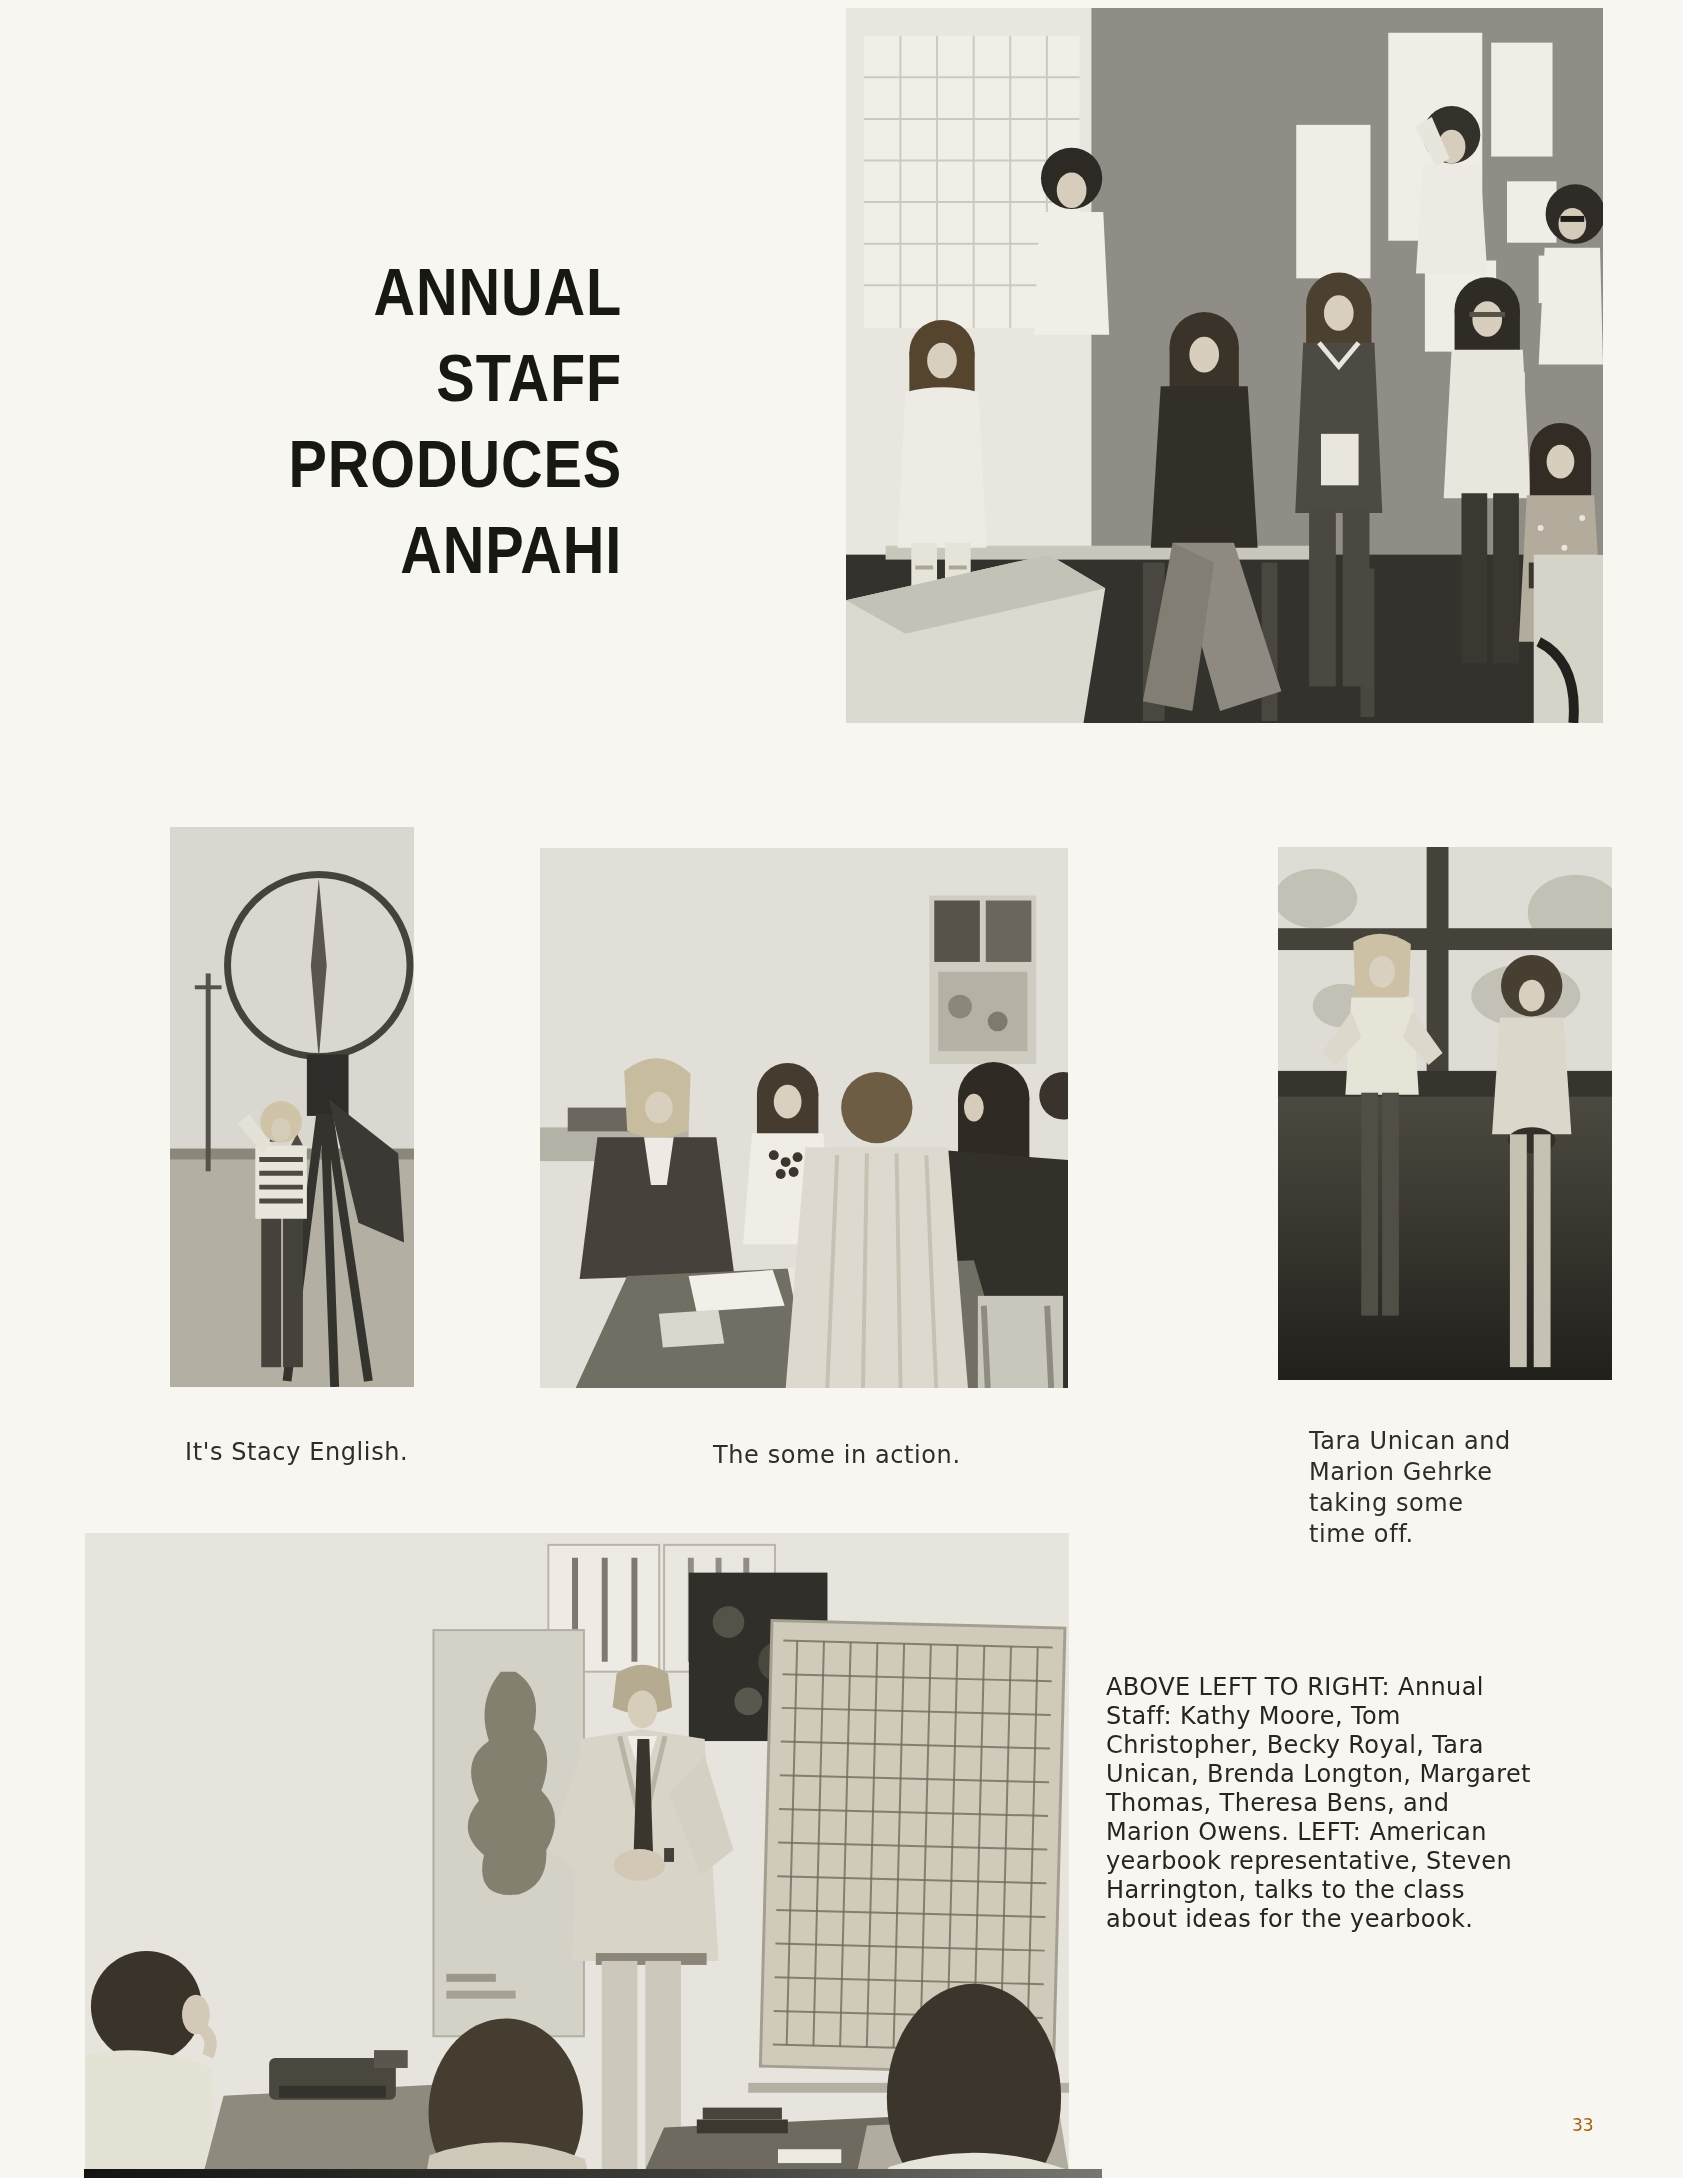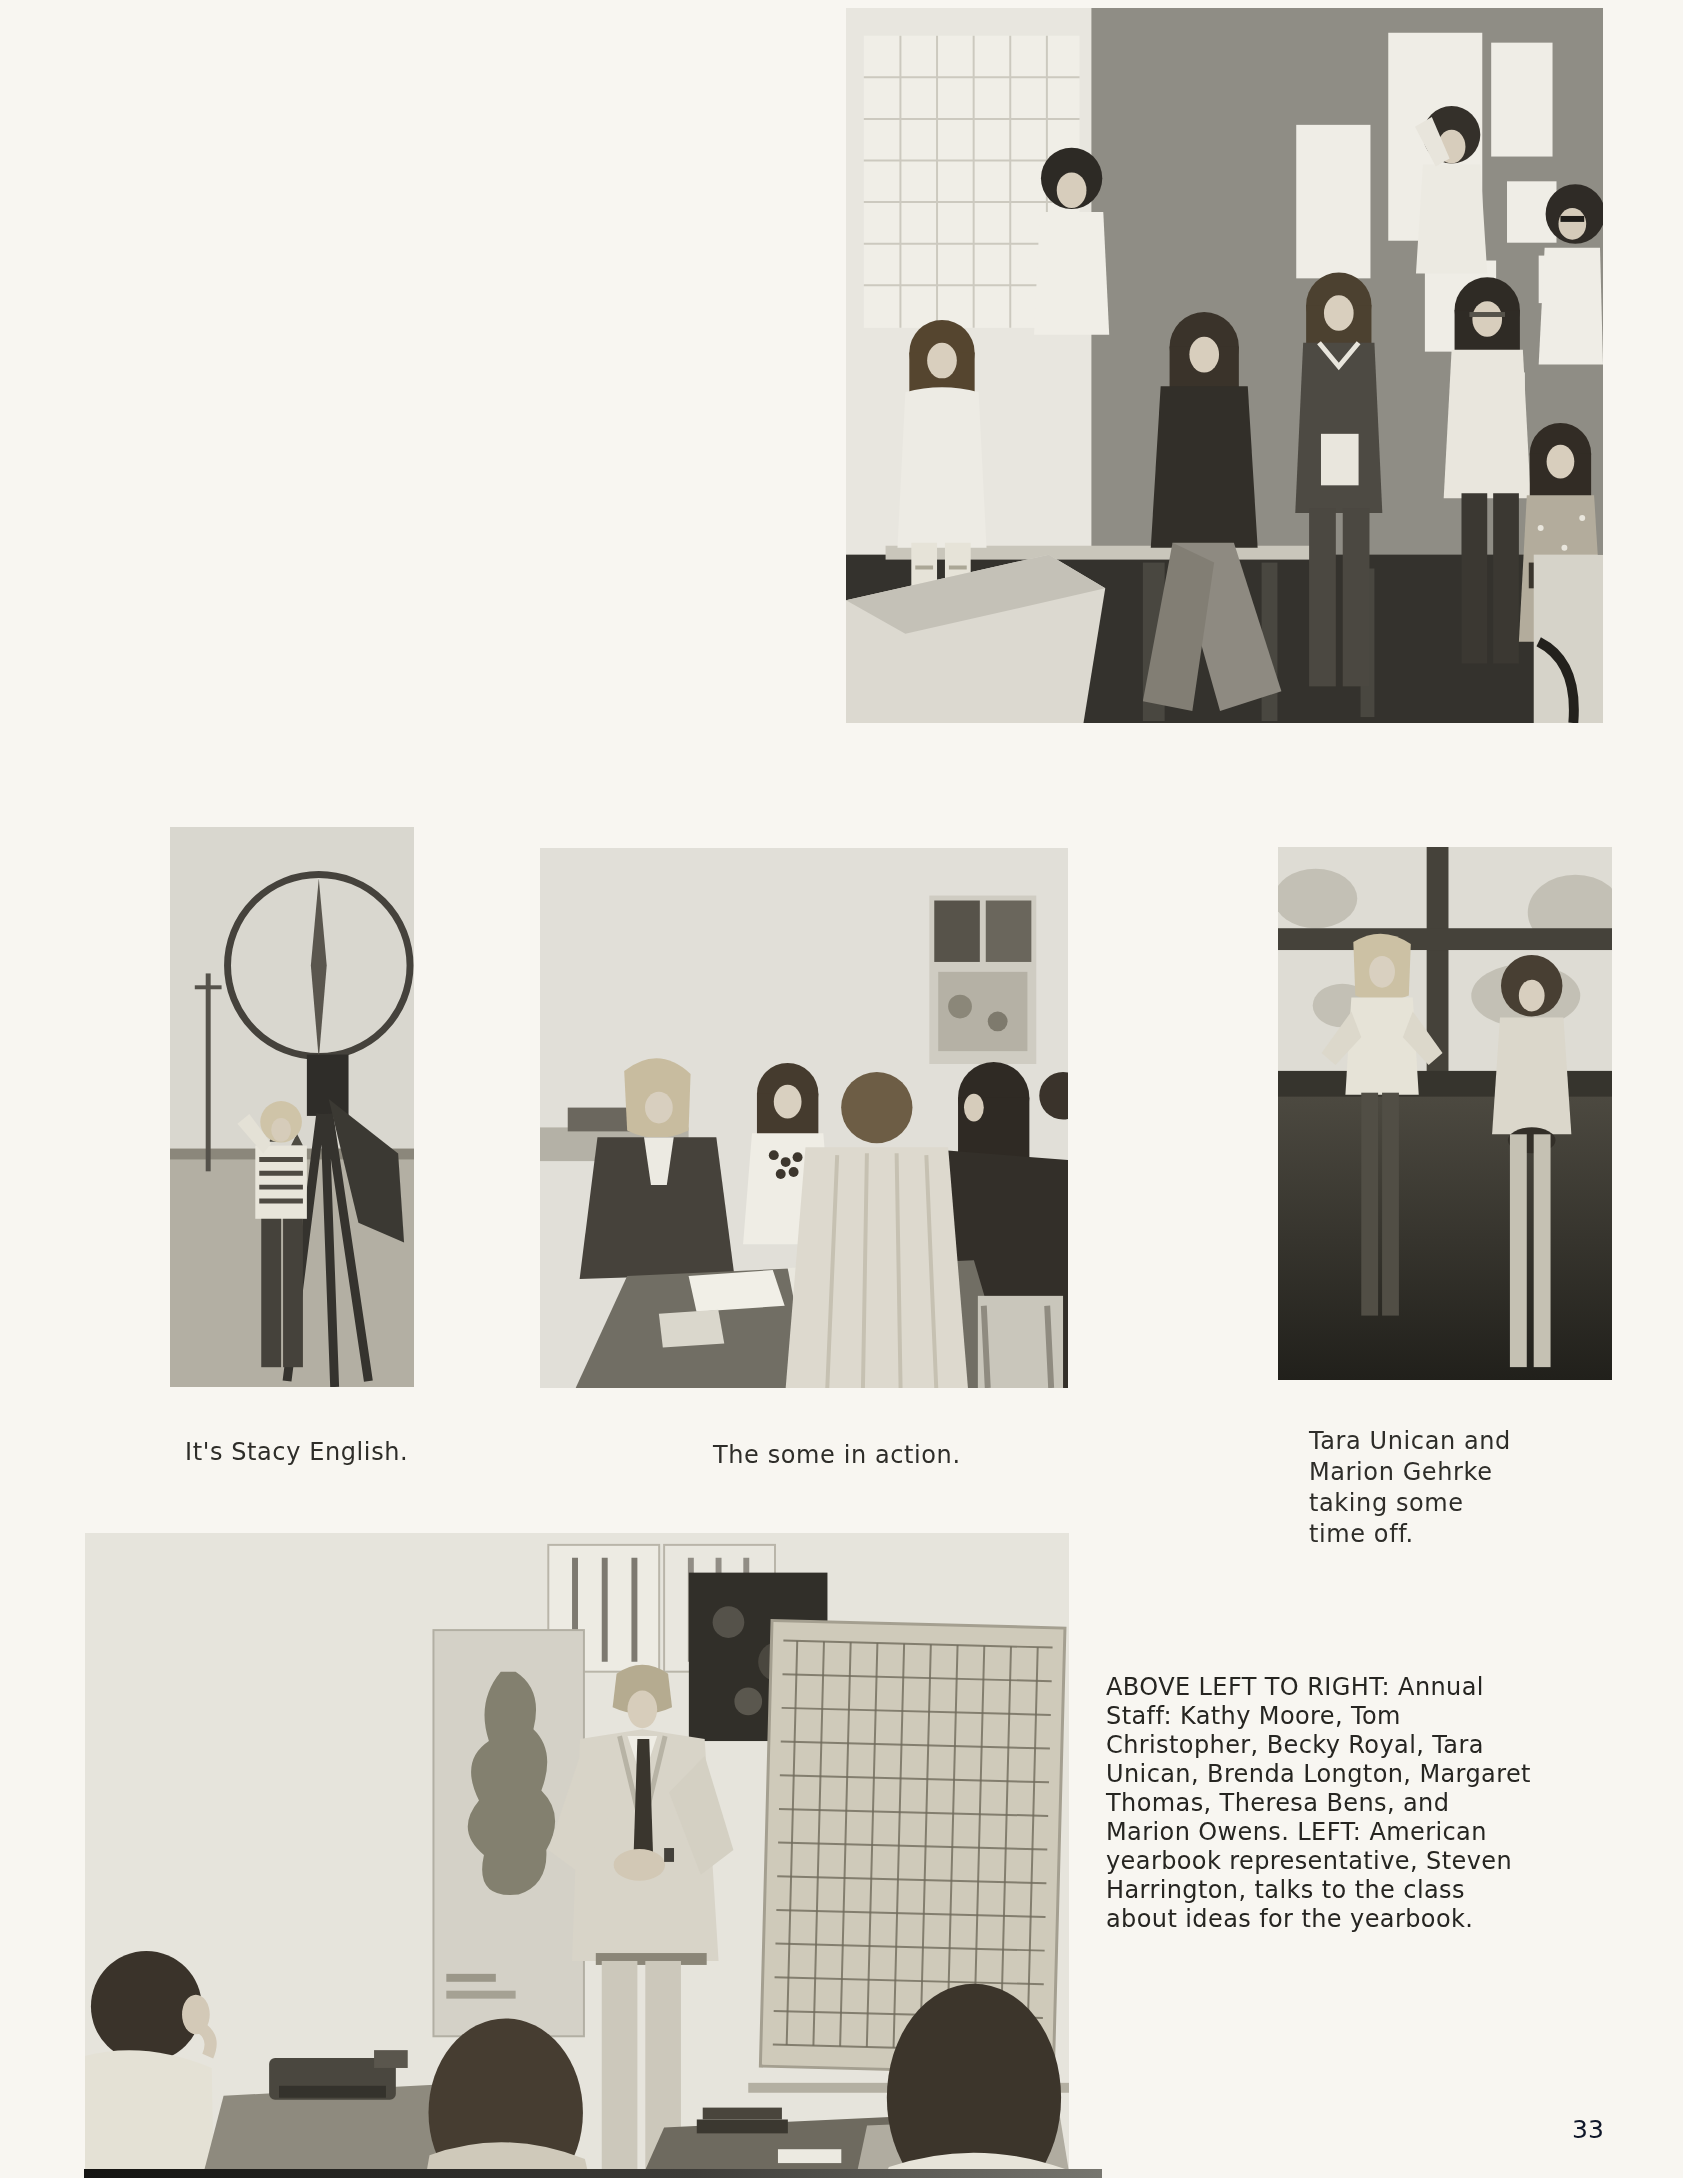--- a/index.html
+++ b/index.html
@@ -27,31 +27,37 @@
   
   .caption{position:absolute; font-size:24px; letter-spacing:0.6px; color:#2e2d29;}
   .cap-stacy{left:173px; top:1438px;margin-left:12px;}
   .cap-class{left:713px; top:1441px;}
   .cap-tara {left:1309px;top:1426px; width:213px; line-height:31px;}
   .bodytext{
     position:absolute; left:1094px; top:1661px; width:428px;
     font-size:24px; line-height:29px; letter-spacing:0.4px;
     color:#262521; margin:12px;
   }
-  .pagenum{position:absolute; left:1572px; top:2115px; font-size:25px; color:#0f172a;}
+  .pagenum{position:absolute; left:1572px; top:2115px; font-size:17px; color:#a16207;}
   .scan-strip{
     position:absolute; left:84px; top:2169px; width:1018px; height:9px;
     background:linear-gradient(90deg,#141412,#3e3d39 60%,#77766f);
   }
 </style>
 </head>
 <body>
 
 <div class="page">
 
+  <div class="title">
+    <div class="title-line">ANNUAL</div>
+    <div class="title-line">STAFF</div>
+    <div class="title-line">PRODUCES</div>
+    <div class="title-line">ANPAHI</div>
+  </div>
 
   <figure class="photo photo-staff">
     <svg viewBox="0 0 765 722" preserveAspectRatio="none">
       <rect width="765" height="722" fill="#e8e6df"></rect>
       <rect x="248" width="517" height="565" fill="#8f8d85"></rect>
       <g>
         <rect x="18" y="28" width="218" height="295" fill="#f0eee7"></rect>
         <path d="M18 70H236M18 112H236M18 154H236M18 196H236M18 238H236M18 280H236M55 28V323M92 28V323M129 28V323M166 28V323M203 28V323" stroke="#ccc9bf" stroke-width="2" fill="none"></path>
       </g>
       <g fill="#efede6">

